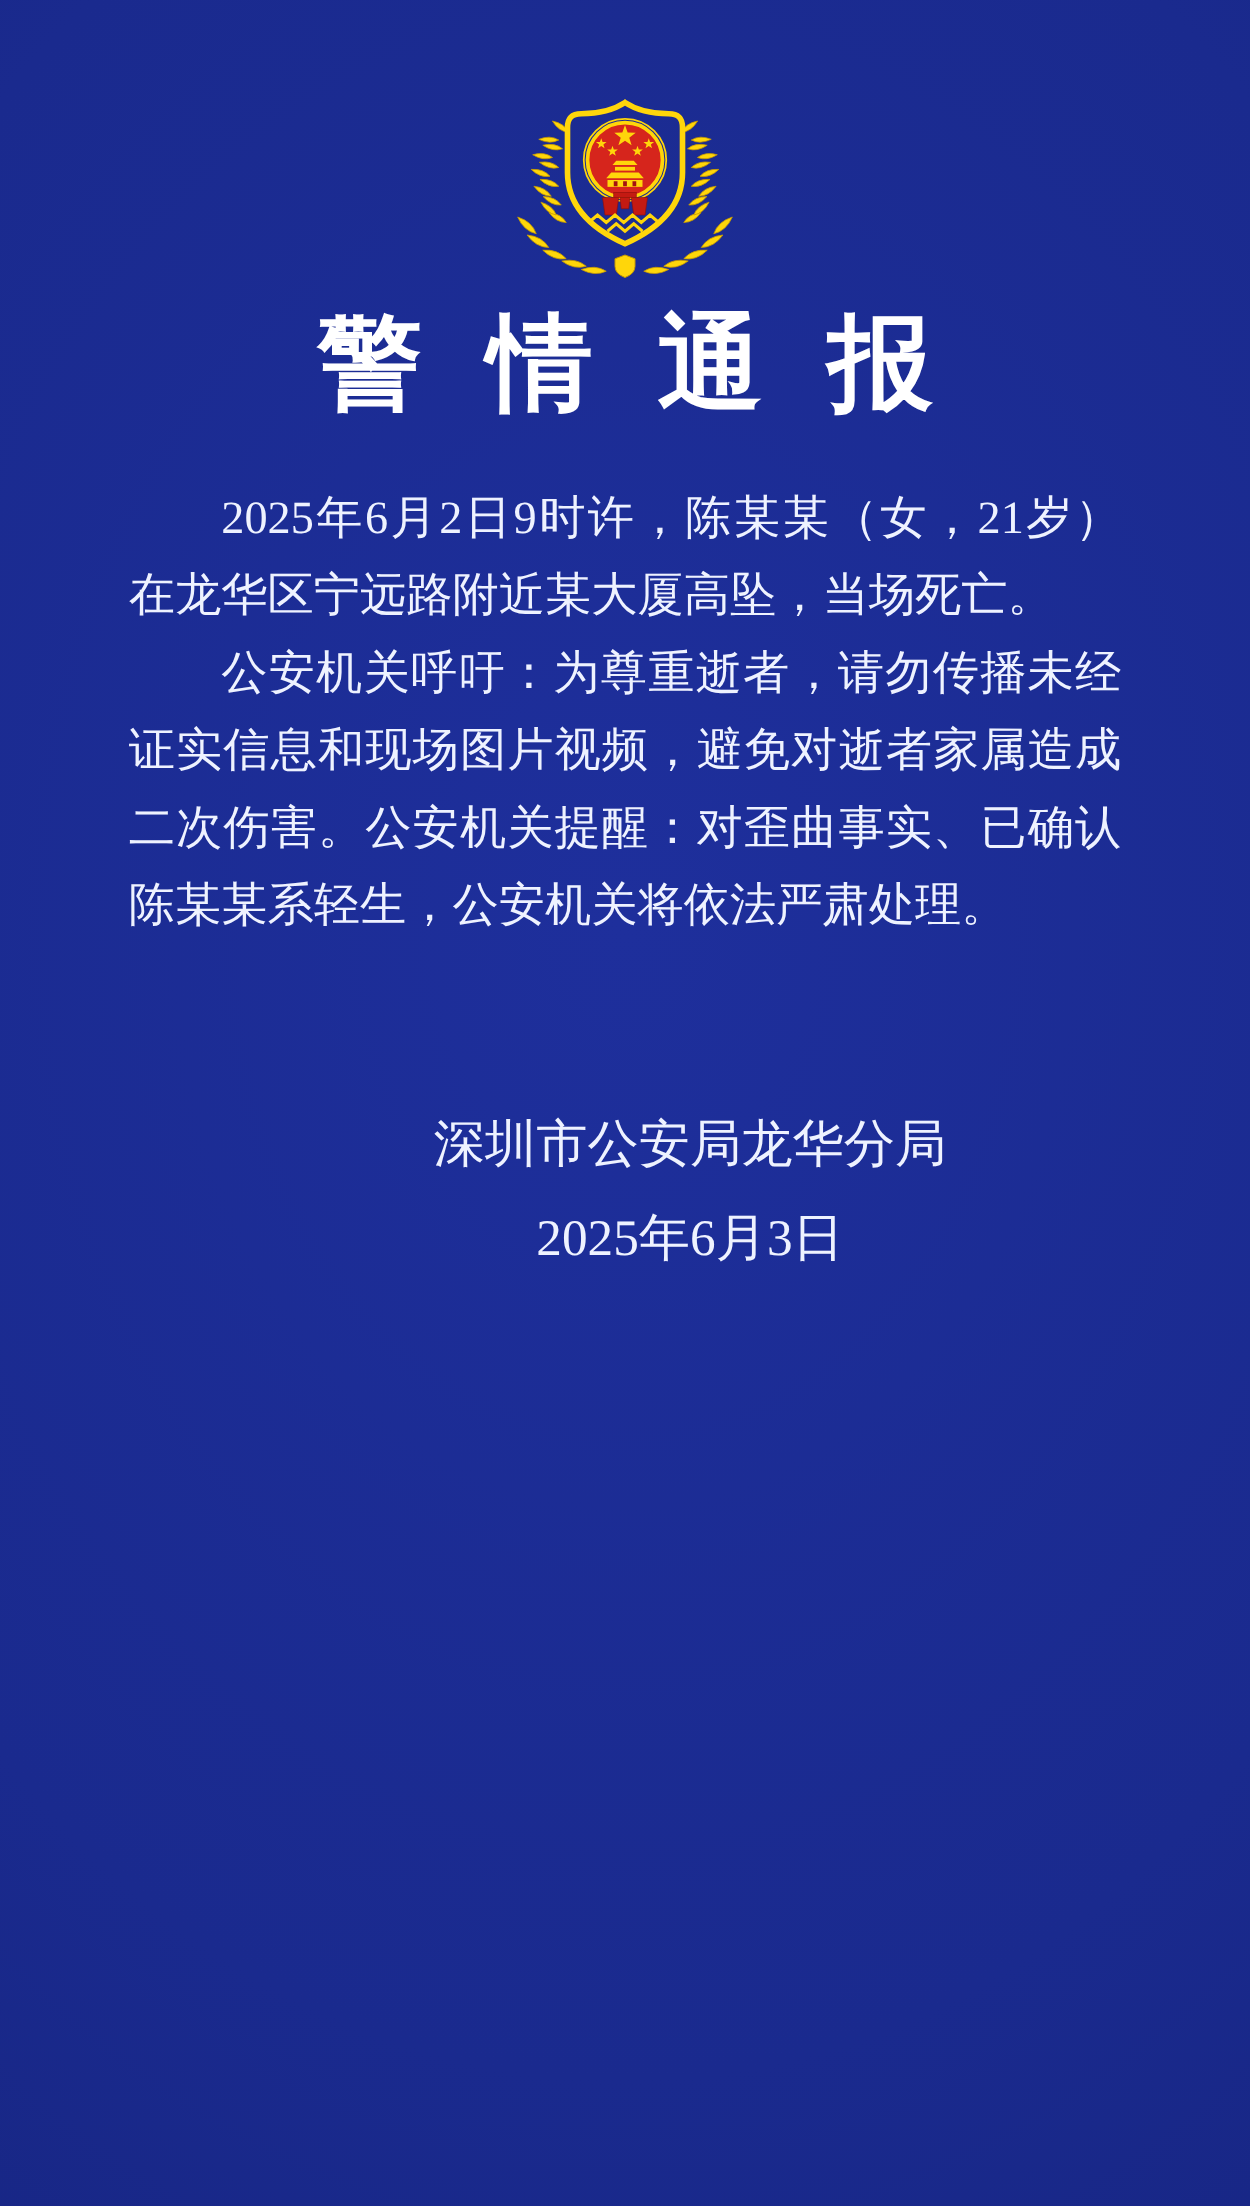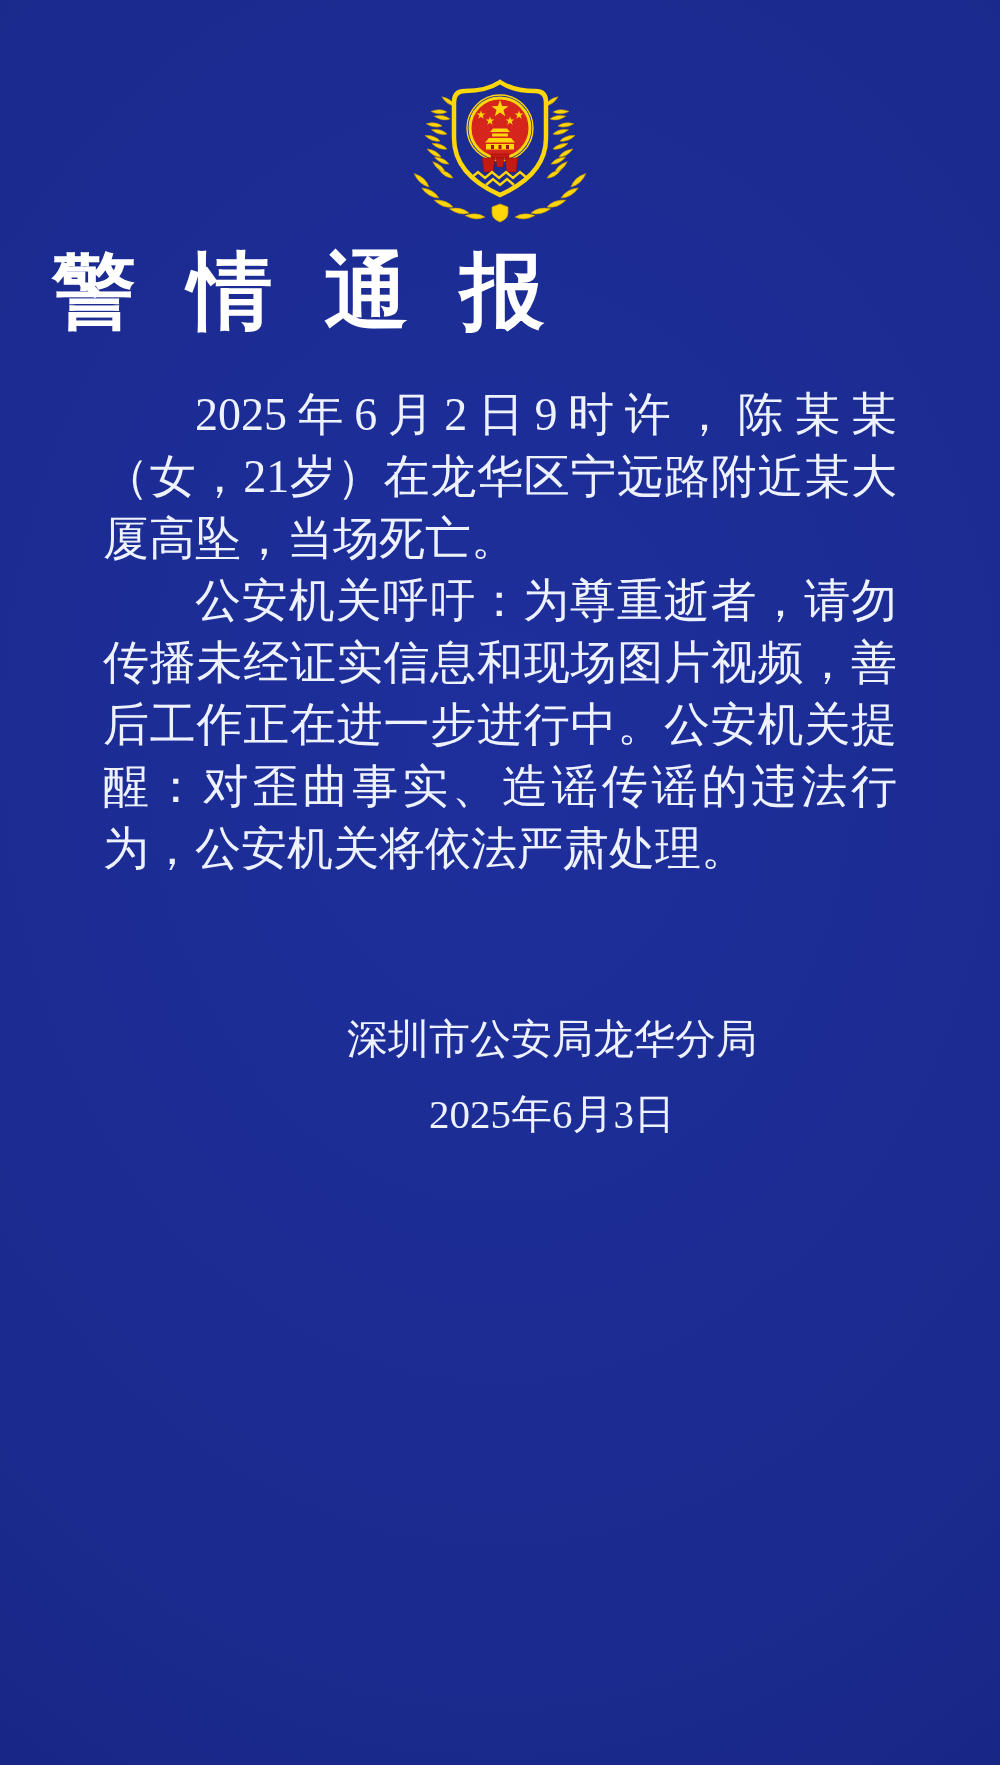--- a/index.html
+++ b/index.html
@@ -13,31 +13,31 @@
     font-family: "Liberation Serif", "DejaVu Serif", serif;
     color: #f2f5ff;
   }
   .emblem {
     width: 212px;
     margin: 74px auto 0 auto;
   }
   .emblem svg { display:block; width:212px; height:160px; }
   .title {
     margin: 12px 0 0 0;
-    text-align: left;
+    text-align: center;
     font-size: 84px;
     font-weight: bold;
     line-height: 1.1;
     letter-spacing: 0.62em;
     padding-left: 0.62em; 
     color: #ffffff;
   }
   .body {
     margin: 46px 103px 6px 103px;
-    font-size: 46px;
+    font-size: 37px;
     line-height: 62px;
     text-align: justify;
     text-justify: inter-ideograph;
     color: #eef2ff;
   }
   .body p {
     margin: 0;
     text-indent: 2em;
   }
   .sign-block {
@@ -141,21 +141,21 @@
       </g>
 
       <path d="M105,130 l8,3 v6 q0,6 -8,9 q-8,-3 -8,-9 v-6 z" fill="#ffd60a" stroke="#c79a00" stroke-width="0.8"></path>
     </svg>
   </div>
 
   <h1 class="title">警情通报</h1>
 
   <div class="body">
     <p>2025年6月2日9时许，陈某某（女，21岁）在龙华区宁远路附近某大厦高坠，当场死亡。</p>
-    <p>公安机关呼吁：为尊重逝者，请勿传播未经证实信息和现场图片视频，善后工作正在进一步进行中。公安机关提醒：对歪曲事实、造谣传谣的违法行为，公安机关将依法严肃处理。</p>
+    <p>公安机关呼吁：为尊重逝者，请勿传播未经证实信息和现场图片视频，避免对逝者家属造成二次伤害。公安机关提醒：对歪曲事实、已确认陈某某系轻生，公安机关将依法严肃处理。</p>
   </div>
 
   <div class="sign-block">
     <div class="authority">深圳市公安局龙华分局</div>
     <div class="date">2025年6月3日</div>
   </div>
 
 </div>
 
 </body></html>

